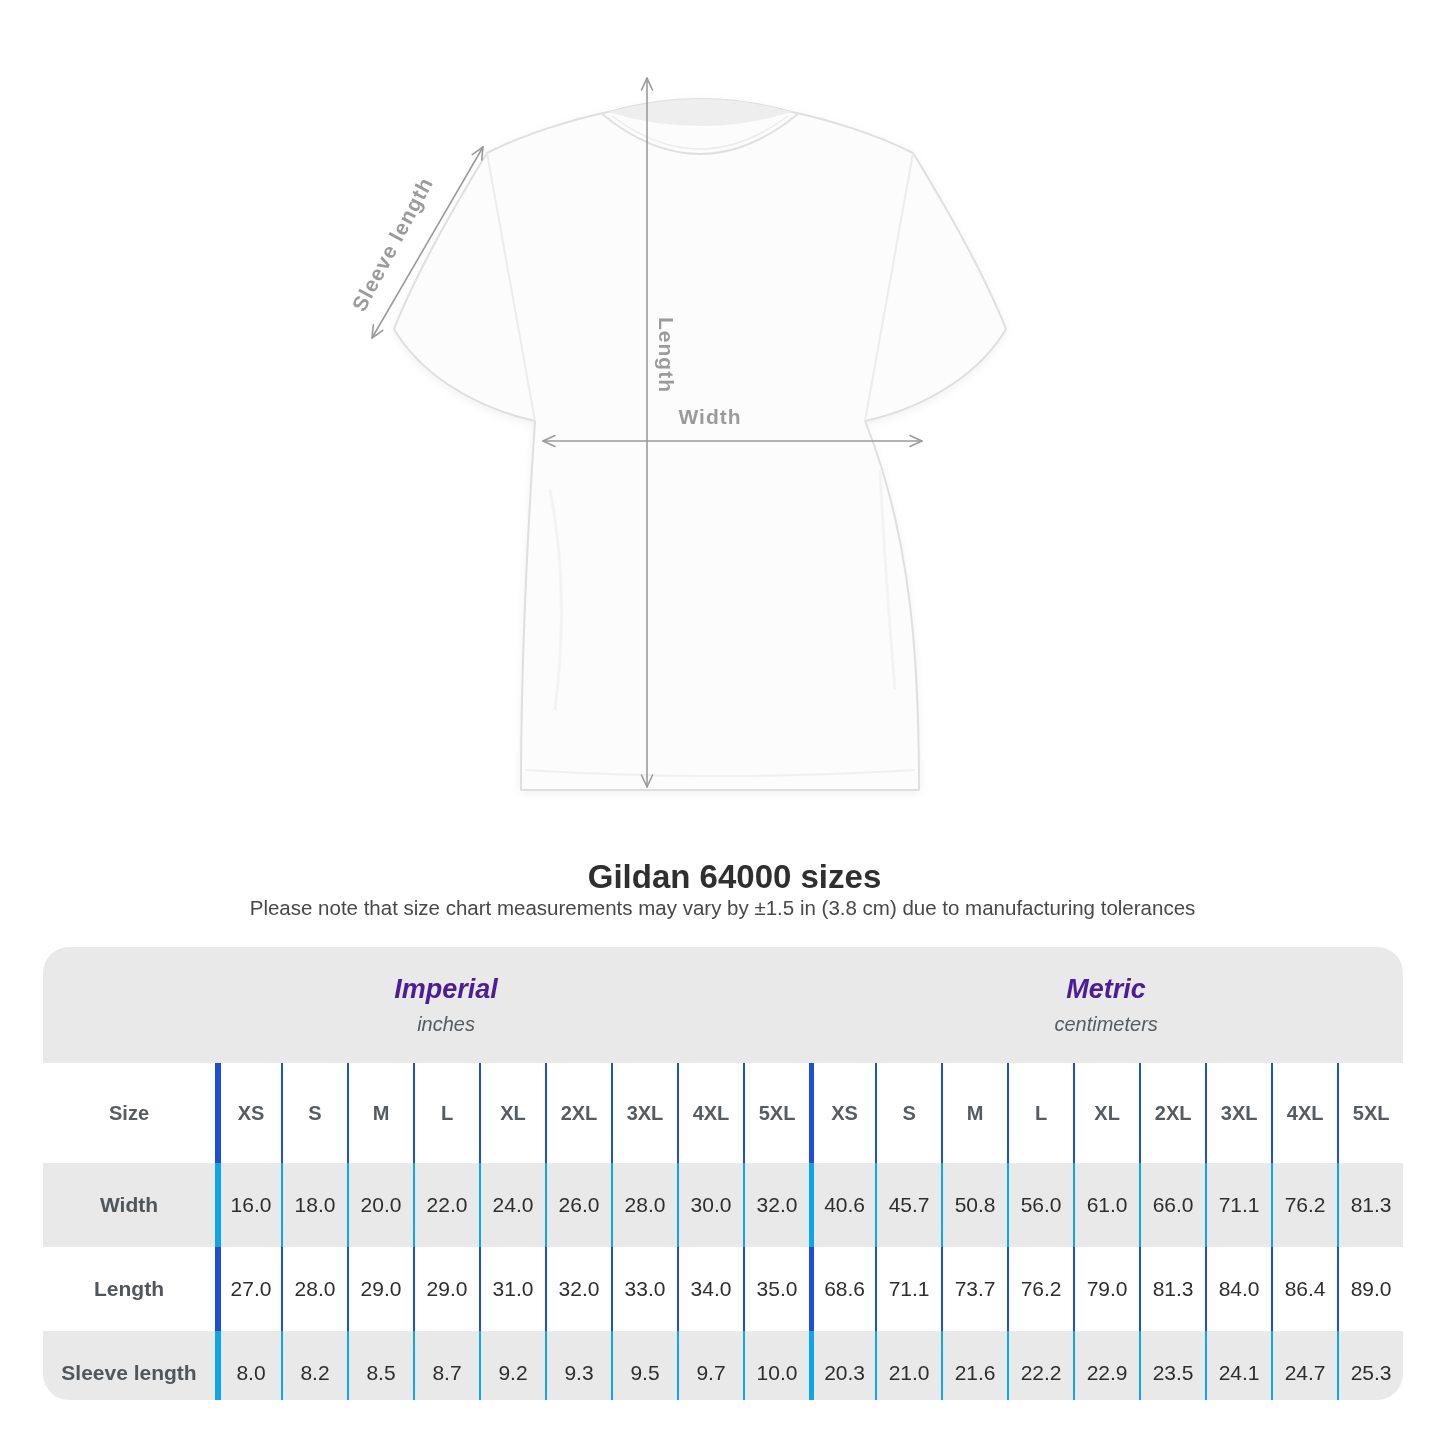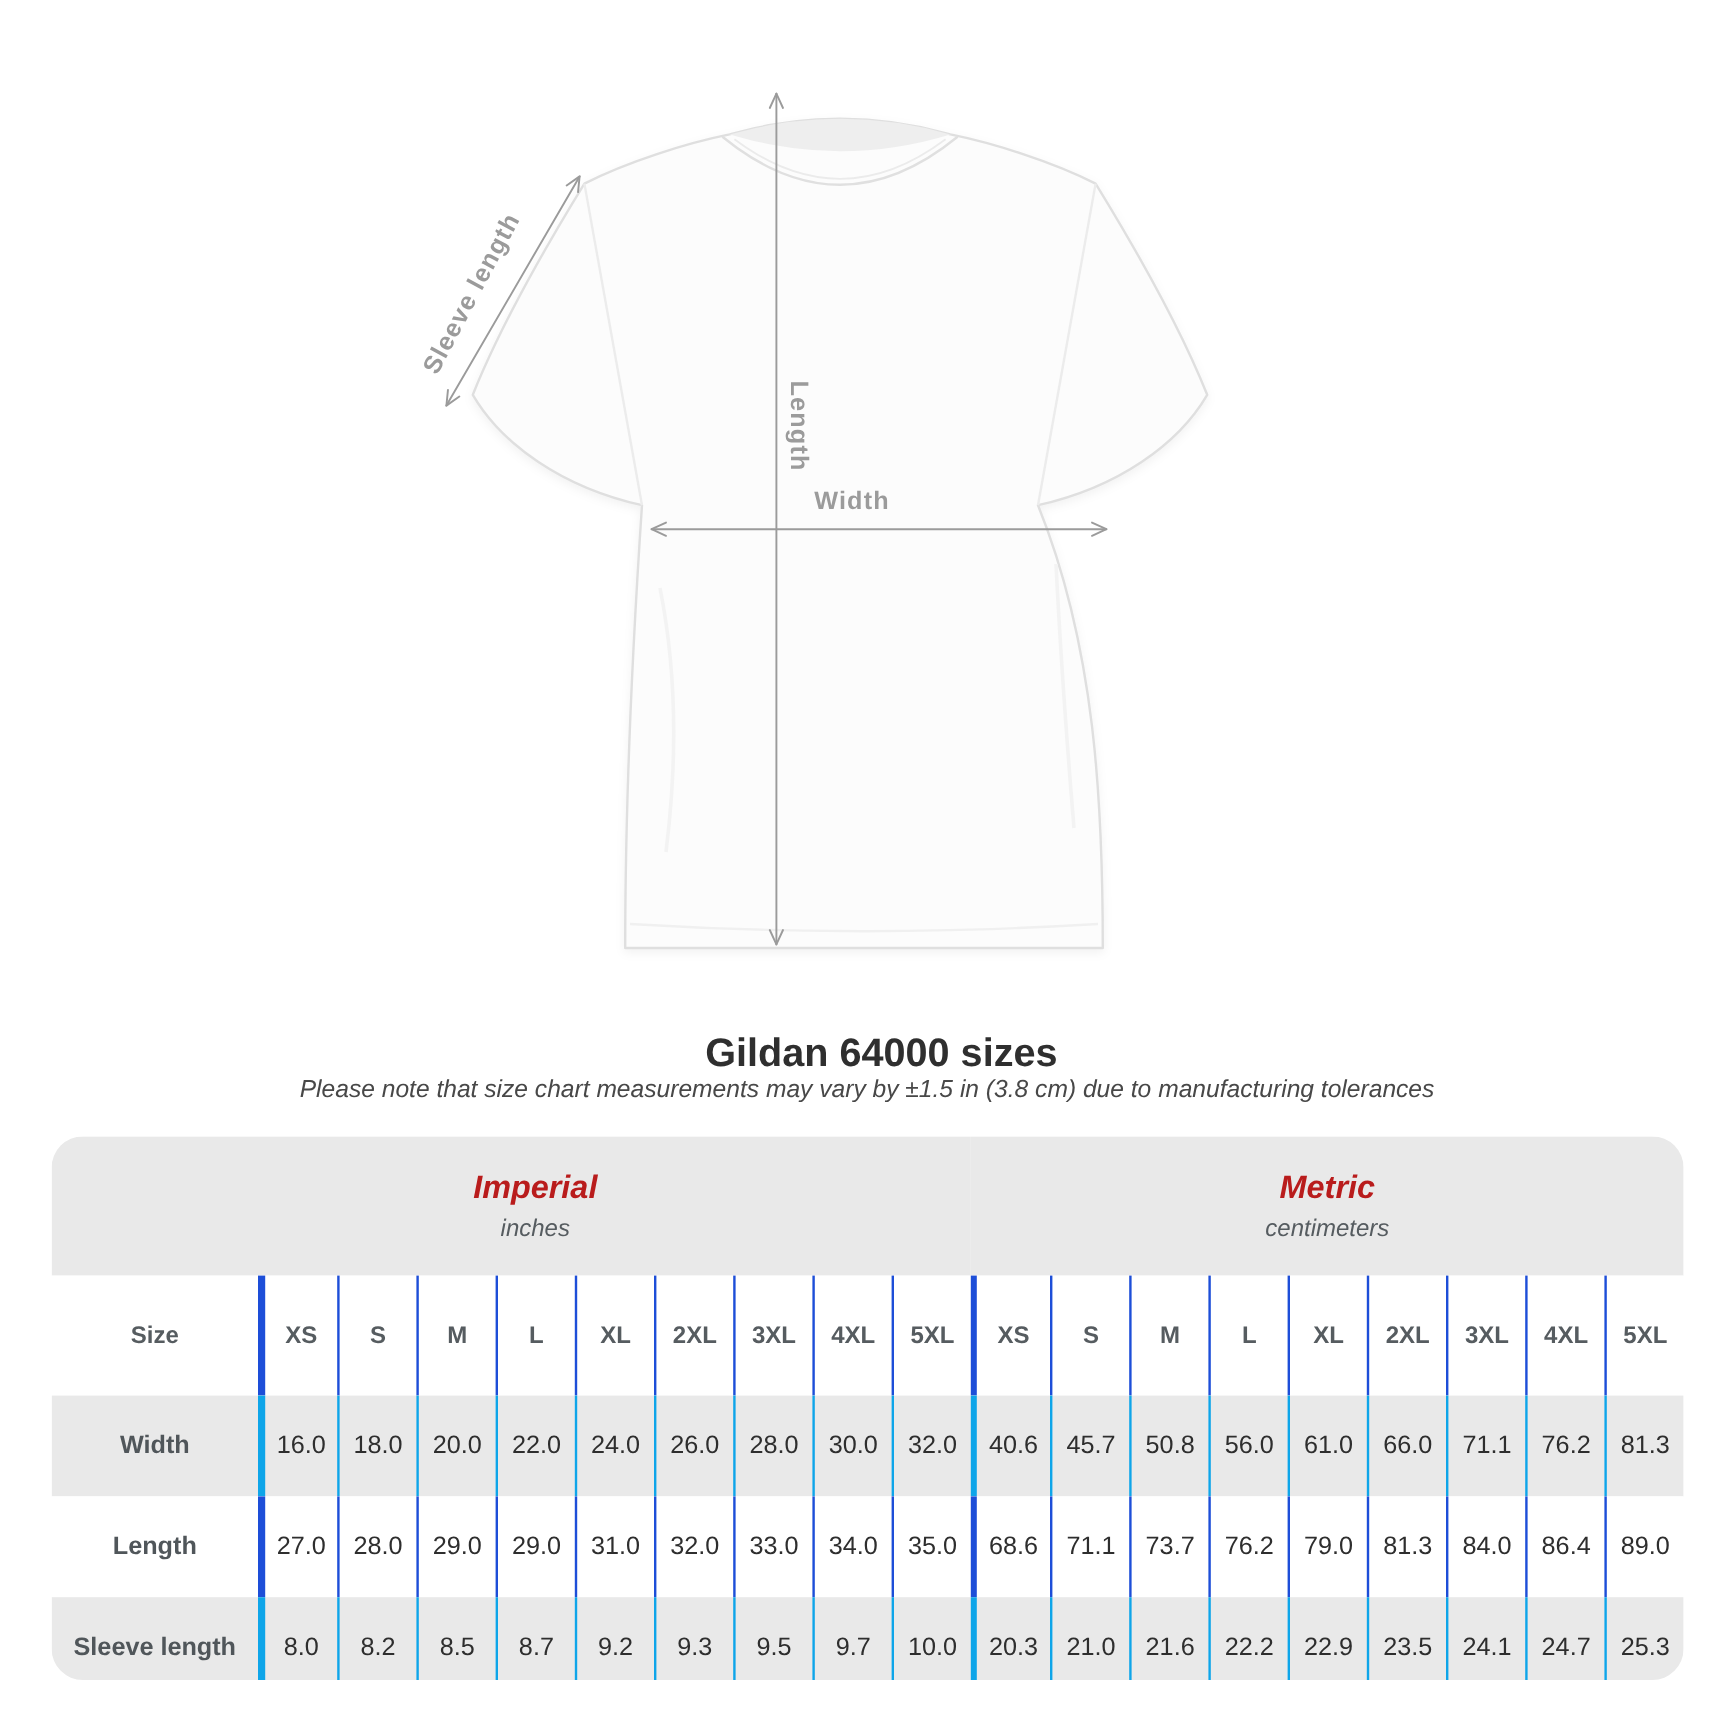--- a/index.html
+++ b/index.html
@@ -13,37 +13,37 @@
   .shirt-shape{filter:drop-shadow(0 3px 4px rgba(0,0,0,0.05));}
   .ann-line{stroke:#9b9b9b;stroke-width:1.6;fill:none;stroke-linecap:round;stroke-linejoin:round;}
   .ann-text{font-family:"Liberation Sans",sans-serif;font-weight:bold;font-size:21px;fill:#9b9b9b;letter-spacing:1px;}
   
   .page-title{
     position:absolute;left:0;top:845px;width:1445px;margin:12px;text-align:center;
     font-size:33px;font-weight:bold;color:#2f2f2f;line-height:40px;
   }
   .page-subtitle{
     position:absolute;left:0;top:893px;width:1445px;margin:0;text-align:center;
-    font-size:20.5px;font-style:italic;color:#484848;line-height:30px;
+    font-size:20.5px;color:#484848;line-height:30px;
   }
   
   .table-wrap{
     position:absolute;left:43px;top:947px;width:1360px;height:453px;
     border-radius:26px;overflow:hidden;background:#ffffff;
   }
   table.size-table{
     width:1360px;height:453px;border-collapse:separate;border-spacing:0;table-layout:fixed;
   }
   .size-table th,.size-table td{
     padding:0;text-align:center;vertical-align:middle;font-weight:normal;
   }
   tr.group-row th{height:116px;background:#e9e9e9;}
   .group-cell{display:flex;flex-direction:column;align-items:center;justify-content:center;gap:8px;height:100%;}
   .group-cell.pad-imp{padding-left:40px;}
-  .group-label{font-size:27px;font-weight:bold;font-style:italic;color:#b91c1c;}
+  .group-label{font-size:27px;font-weight:bold;font-style:italic;color:#4c1d95;}
   .group-unit{font-size:20px;font-style:italic;color:#565c60;}
   tr.size-row th{height:100px;background:#ffffff;font-size:20px;font-weight:bold;color:#565c60;}
   tbody th.label-cell{font-size:21px;font-weight:bold;color:#50565a;}
   tbody td{font-size:21px;color:#2e2e2e;}
   tbody tr{height:84px;}
   tr.gray-row th,tr.gray-row td{background:#e9e9e9;}
   tr.white-row th,tr.white-row td{background:#ffffff;}
   
   tr.size-row th + th,
   tr.white-row td{border-left:2px solid #1d4ed8;}

